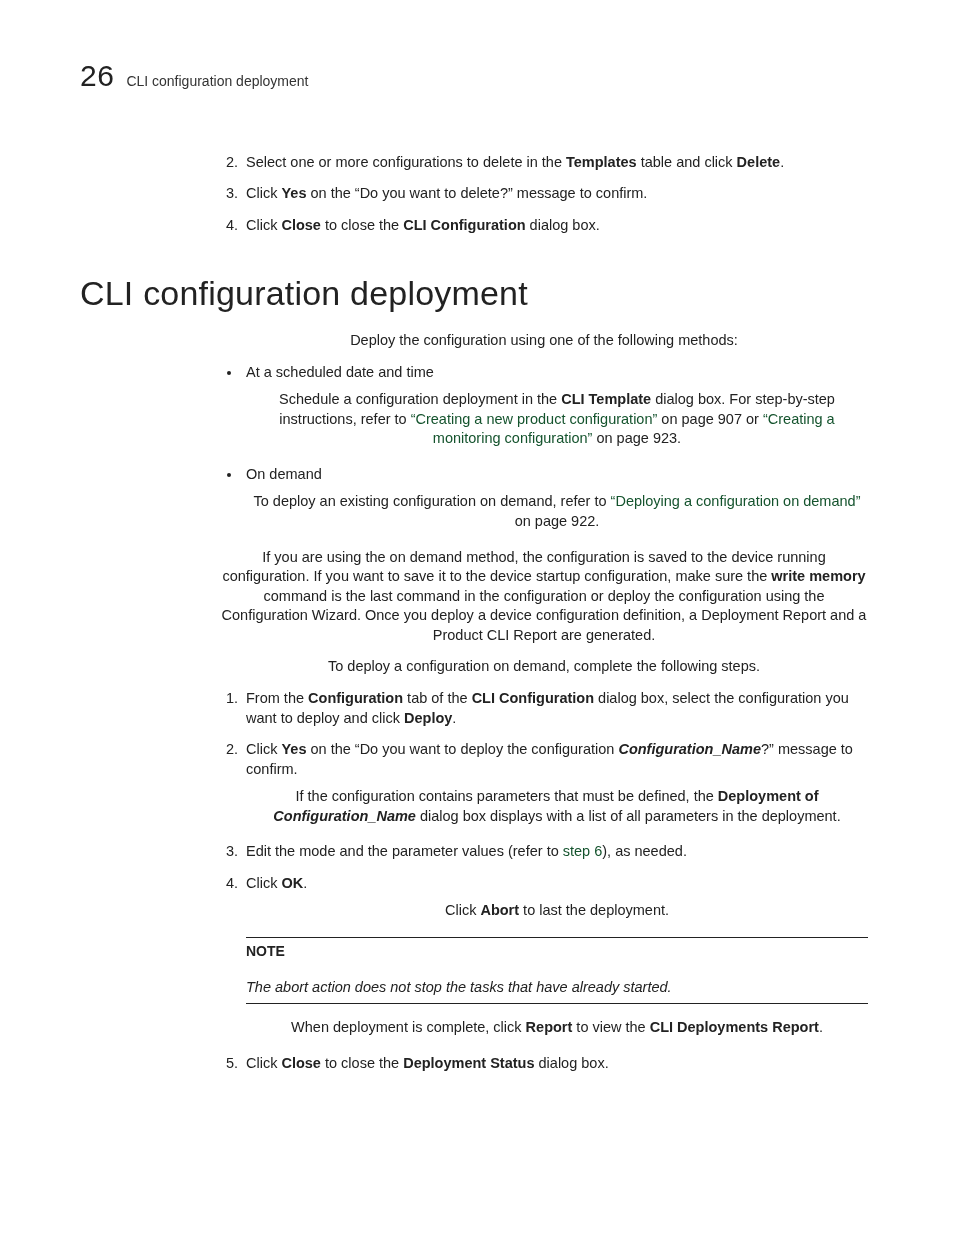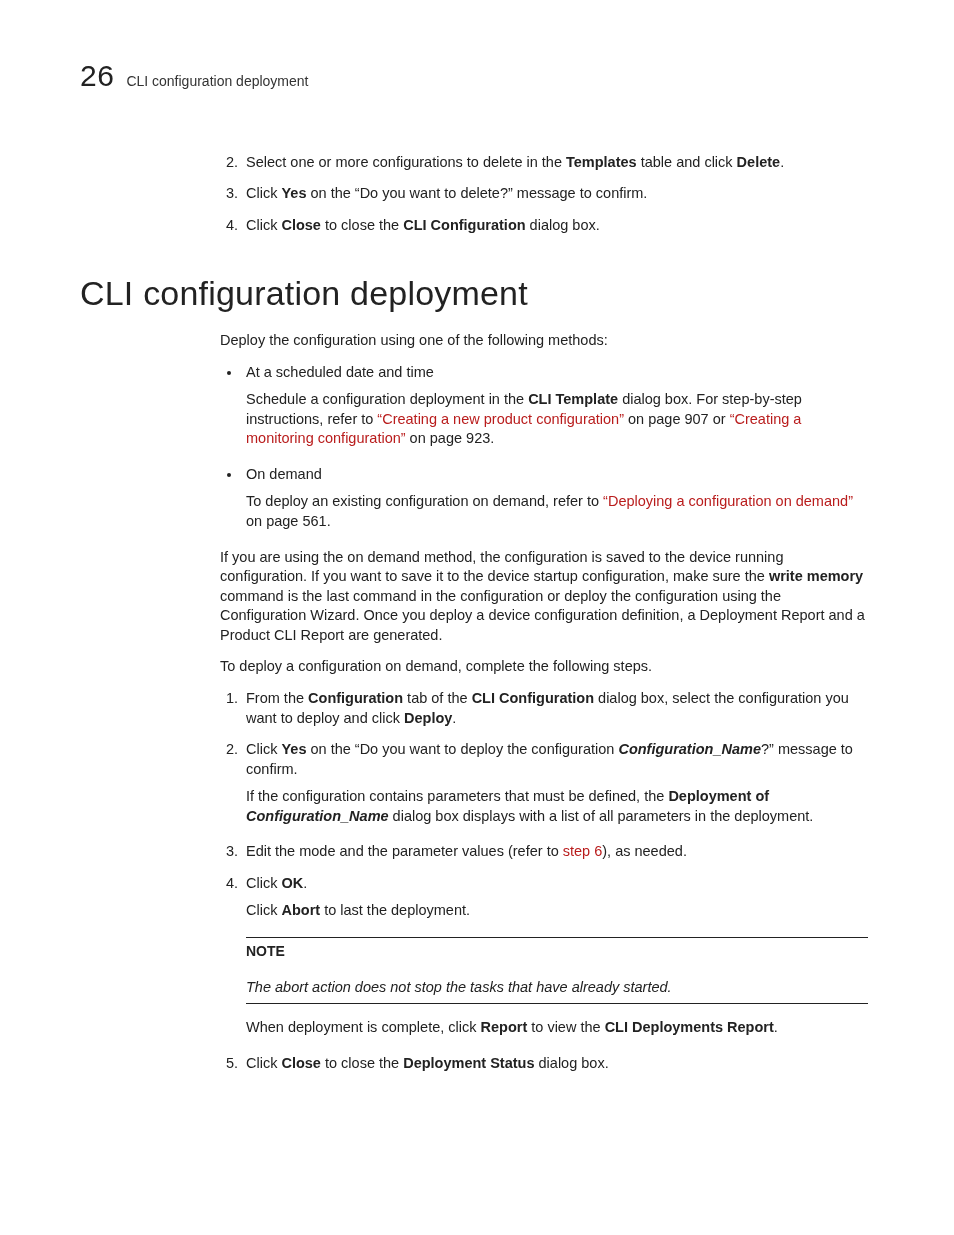--- a/index.html
+++ b/index.html
@@ -71,25 +71,25 @@
     margin: 36px 0 14px 0;
     letter-spacing: 0.2px;
   }
   h2.subsection {
     font-family: "Arial Narrow", Arial, sans-serif;
     font-stretch: condensed;
     font-weight: 400;
     font-size: 24px;
     margin: 28px 0 10px 0;
   }
-  p { margin: 0 0 12px 0; }
+  p { margin: 0 0 12px 0; text-align: center; }
   .b { font-weight: 700; }
   .i { font-style: italic; font-weight: bold; }
   a.xref {
-    color: #b91c1c;
+    color: #14532d;
     text-decoration: none;
   }
   .note-block {
     border-top: 1.5px solid #222222;
     border-bottom: 1.5px solid #222222;
     margin: 16px 0 14px 0;
     padding: 4px 0 6px 0;
   }
   .note-label {
     font-weight: 700;
@@ -136,21 +136,21 @@
     <ul class="ul-bullets">
       <li>
         <span data-bind="section.bullets.0.lead">At a scheduled date and time</span>
         <p class="sub-p">
           <span data-bind="section.bullets.0.body_parts_a.0">Schedule a configuration deployment in the </span><span class="b" data-bind="section.bullets.0.body_parts_a.1">CLI Template</span><span data-bind="section.bullets.0.body_parts_a.2"> dialog box. For step-by-step instructions, refer to </span><a class="xref" href="#" data-bind="section.bullets.0.link_a">“Creating a new product configuration”</a><span data-bind="section.bullets.0.mid_a"> on page 907 or </span><a class="xref" href="#" data-bind="section.bullets.0.link_b">“Creating a monitoring configuration”</a><span data-bind="section.bullets.0.tail_a"> on page 923.</span>
         </p>
       </li>
       <li>
         <span data-bind="section.bullets.1.lead">On demand</span>
         <p class="sub-p">
-          <span data-bind="section.bullets.1.body_parts_a.0">To deploy an existing configuration on demand, refer to </span><a class="xref" href="#" data-bind="section.bullets.1.link_a">“Deploying a configuration on demand”</a><span data-bind="section.bullets.1.tail_a"> on page 561.</span>
+          <span data-bind="section.bullets.1.body_parts_a.0">To deploy an existing configuration on demand, refer to </span><a class="xref" href="#" data-bind="section.bullets.1.link_a">“Deploying a configuration on demand”</a><span data-bind="section.bullets.1.tail_a"> on page 922.</span>
         </p>
       </li>
     </ul>
 
 
     <p>
       <span data-bind="subsection.para1_parts.0">If you are using the on demand method, the configuration is saved to the device running configuration. If you want to save it to the device startup configuration, make sure the </span><span class="b" data-bind="subsection.para1_parts.1">write memory</span><span data-bind="subsection.para1_parts.2"> command is the last command in the configuration or deploy the configuration using the Configuration Wizard. Once you deploy a device configuration definition, a Deployment Report and a Product CLI Report are generated.</span>
     </p>
 
     <p data-bind="subsection.para2">To deploy a configuration on demand, complete the following steps.</p>

